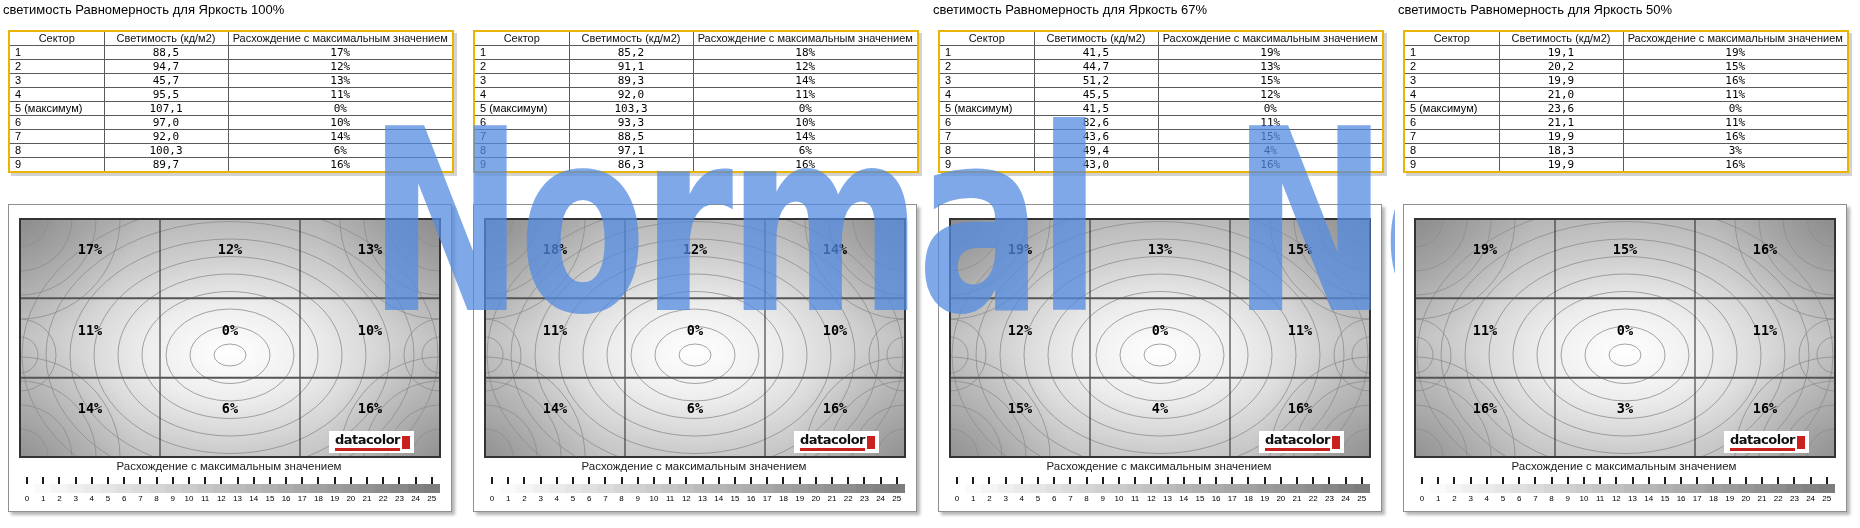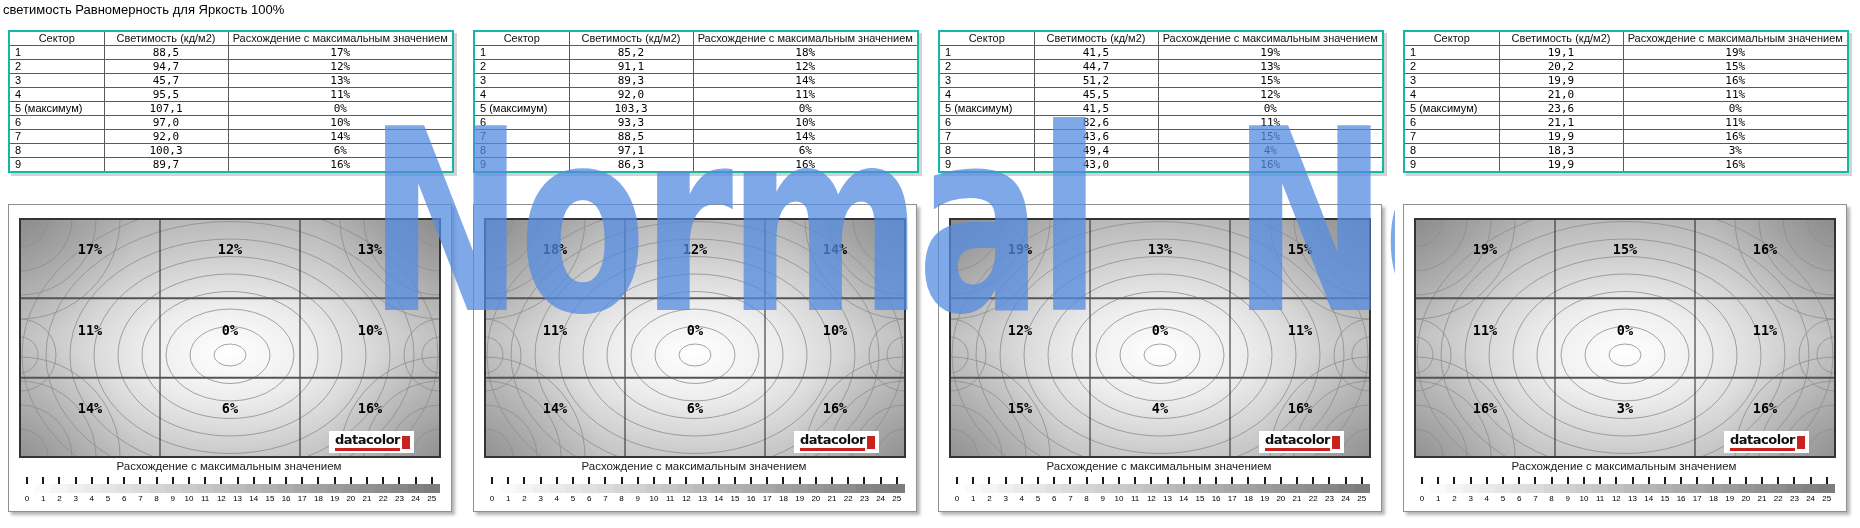--- a/index.html
+++ b/index.html
@@ -1,21 +1,21 @@
 <!DOCTYPE html>
 <html><head>
 <meta charset="utf-8">
 <style>
   html,body{margin:0;padding:0;background:#fff;}
   .screen{position:relative;width:1860px;height:528px;background:#fff;overflow:hidden;
           font-family:"Liberation Sans",sans-serif;}
   .panel{position:absolute;top:0;width:465px;height:528px;}
   .ptitle{position:absolute;left:3px;top:2px;font-size:13px;color:#000;white-space:nowrap;margin:0;font-weight:normal;}
   table.tbl{position:absolute;left:8px;top:30px;width:444px;border-collapse:collapse;table-layout:fixed;
-            border:2px solid #14b8a6;box-shadow:3px 3px 0 #d2d2d2;background:#fff;}
+            border:2px solid #eab308;box-shadow:3px 3px 0 #d2d2d2;background:#fff;}
   .tbl th,.tbl td{border:1px solid #5a5a5a;height:13px;line-height:13px;font-size:11px;padding:0 2px;
                   overflow:hidden;white-space:nowrap;}
   .tbl th{font-weight:normal;text-align:center;font-family:"Liberation Sans",sans-serif;color:#111;}
   td.sector{text-align:left;padding-left:5px;font-family:"Liberation Sans",sans-serif;}
   td.num{text-align:center;font-family:"DejaVu Sans Mono",monospace;font-size:11px;}
   .plotbox{position:absolute;left:8px;top:204px;width:442px;height:306px;background:#fff;
            border:1px solid #8f8f8f;box-shadow:3px 3px 3px #b5b5b5;}
   .contour{position:absolute;left:10px;top:13px;width:420px;height:238px;border:1px solid #333;background:#c4c4c4;}
   .contour svg{position:absolute;left:0;top:0;width:100%;height:100%;display:block;}
   .clabel{position:absolute;transform:translate(-50%,0);font-family:"DejaVu Sans Mono",monospace;
@@ -579,20 +579,21 @@
             <div class="scell">
               <div class="tick"></div>
               <div class="swatch" style="background: rgb(125, 125, 125);"></div>
               <div class="snum">25</div>
             </div>
           </div>
     </div>
   </section>
 
   <section class="panel" style="left: 930px;">
+    <h2 class="ptitle">светимость Равномерность для Яркость 67%</h2>
     <table class="tbl">
       <colgroup>
             <col style="width:95px">
             <col style="width:124px">
             <col style="width:225px">
           </colgroup>
       <thead>
             <tr>
               <th>Сектор</th>
               <th>Светимость (кд/м2)</th>
@@ -849,20 +850,21 @@
             <div class="scell">
               <div class="tick"></div>
               <div class="swatch" style="background: rgb(125, 125, 125);"></div>
               <div class="snum">25</div>
             </div>
           </div>
     </div>
   </section>
 
   <section class="panel" style="left: 1395px;">
+    <h2 class="ptitle">светимость Равномерность для Яркость 50%</h2>
     <table class="tbl">
       <colgroup>
             <col style="width:95px">
             <col style="width:124px">
             <col style="width:225px">
           </colgroup>
       <thead>
             <tr>
               <th>Сектор</th>
               <th>Светимость (кд/м2)</th>

